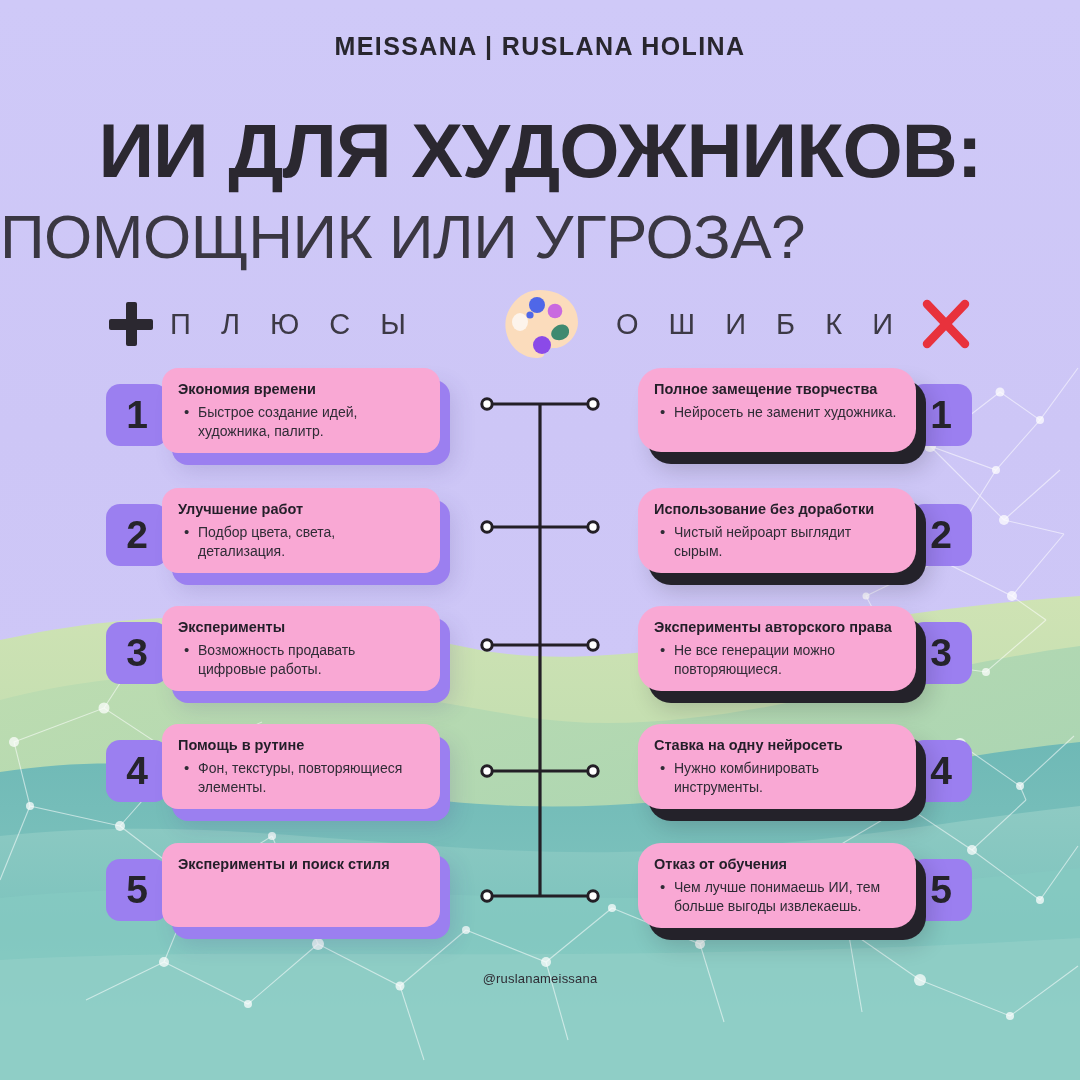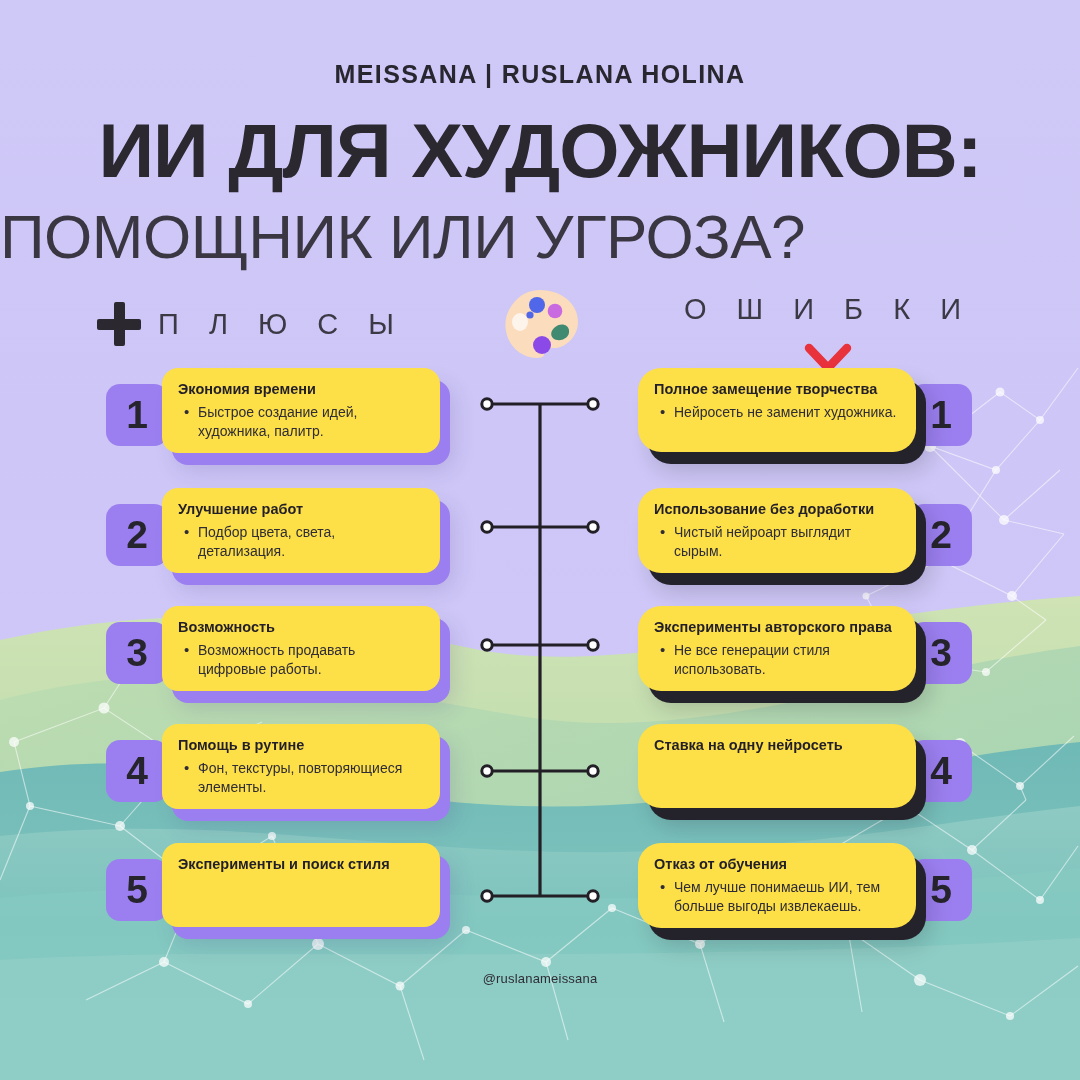--- a/index.html
+++ b/index.html
@@ -25,21 +25,21 @@
   .bg-lavender {
     background: linear-gradient(180deg, #cfc9f8 0%, #cdc6f6 40%, #cec7f7 62%, #cec7f7 100%);
   }
 
   .bg-svg { pointer-events: none; }
 
   
   .brand {
     position: absolute;
     left: 0; right: 0;
-    top: 60px;
+    top: 32px;
     text-align: center;
     font-size: 25px;
     font-weight: bold;
     letter-spacing: 1.4px;
     color: #28262e;
   }
 
   
   .title-main {
     position: absolute;
@@ -69,22 +69,22 @@
 
   
   .col-head {
     position: absolute;
     top: 293px;
     height: 62px;
     display: flex;
     align-items: center;
     gap: 16px;
   }
-  .col-head.left  { left: 96px; align-items: center; }
-  .col-head.right { right: 108px; flex-direction: column; }
+  .col-head.left  { left: 108px; align-items: center; }
+  .col-head.right { right: 108px; flex-direction: row; }
 
   .col-head-label {
     font-size: 29px;
     font-weight: 400;
     letter-spacing: 11px;
     color: #3c3945;
   }
 
   .plus-icon {
     position: relative;
@@ -148,21 +148,21 @@
     z-index: 1;
   }
   .item.left  .badge { left: 0; }
   .item.right .badge { right: 0; }
 
   .card {
     position: absolute;
     top: 0;
     width: 278px;
     min-height: 84px;
-    background: #fde047;
+    background: #f9a8d4;
     border-radius: 16px;
     padding: 12px 14px 12px 16px;
     z-index: 2;
   }
   .item.left  .card { left: 56px;  box-shadow: 10px 12px 0 0 #9b7ff0, 14px 18px 22px rgba(70,50,130,.16); }
   .item.right .card { right: 56px; box-shadow: 10px 12px 0 0 #24222a, 14px 18px 22px rgba(20,18,26,.18); border-radius: 23px; }
 
   .card-title {
     font-size: 14.5px;
     font-weight: bold;
@@ -392,45 +392,46 @@
         <div class="card-title">Использование без доработки</div>
         <div class="card-bullet"> Чистый нейроарт выглядит сырым.</div>
       </div>
     </div>
   </div>
 
   <div class="row r3">
     <div class="item left">
       <div class="badge">3</div>
       <div class="card">
-        <div class="card-title">Возможность</div>
+        <div class="card-title">Эксперименты</div>
         <div class="card-bullet">Возможность продавать цифровые работы.</div>
       </div>
     </div>
     <div class="item right">
       <div class="badge">3</div>
       <div class="card">
         <div class="card-title">Эксперименты авторского права</div>
-        <div class="card-bullet"> Не все генерации стиля использовать.</div>
+        <div class="card-bullet"> Не все генерации можно повторяющиеся.</div>
       </div>
     </div>
   </div>
 
   <div class="row r4">
     <div class="item left">
       <div class="badge">4</div>
       <div class="card">
         <div class="card-title">Помощь в рутине</div>
         <div class="card-bullet">Фон, текстуры, повторяющиеся элементы.</div>
       </div>
     </div>
     <div class="item right">
       <div class="badge">4</div>
       <div class="card">
         <div class="card-title">Ставка на одну нейросеть</div>
+        <div class="card-bullet">Нужно комбинировать инструменты.</div>
       </div>
     </div>
   </div>
 
   <div class="row r5">
     <div class="item left">
       <div class="badge">5</div>
       <div class="card">
         <div class="card-title">Эксперименты и поиск стиля</div>
       </div>

